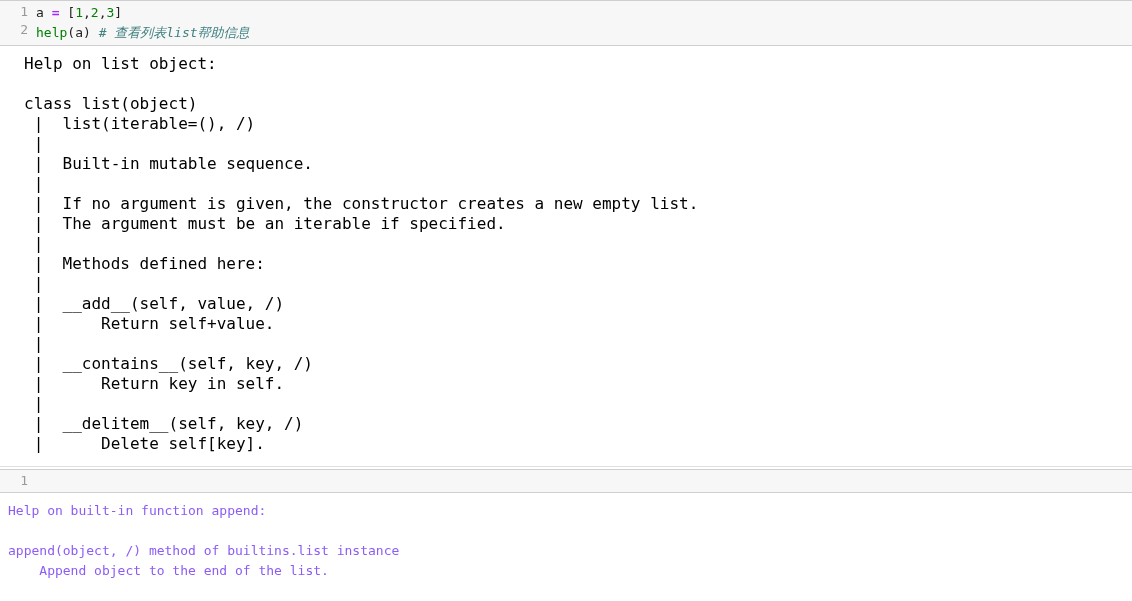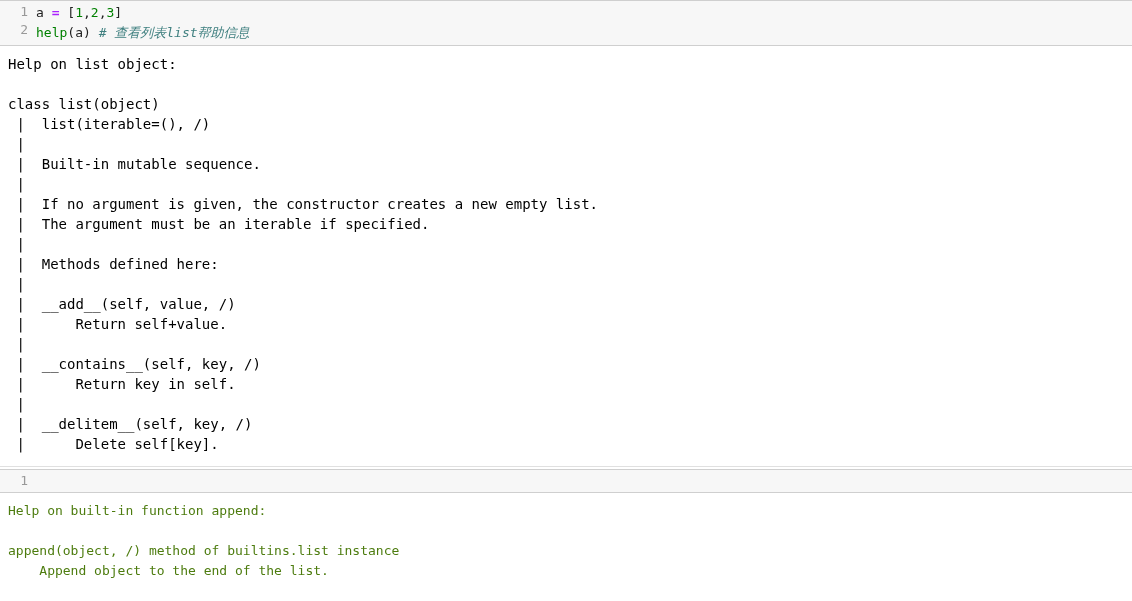--- a/index.html
+++ b/index.html
@@ -42,35 +42,35 @@
   .tok-builtin { color: #008000; }
   .tok-punc { color: #222; }
   .tok-comment { color: #408080; font-style: italic; }
 
   .output-wrap {
     position: relative;
     border-bottom: 1px solid #e0e0e0;
   }
   .output {
     font-family: "SimSun", "宋体", monospace;
-    font-size: 14px;
+    font-size: 16px;
     line-height: 20px;
     white-space: pre;
-    padding: 8px 8px 8px 8px;
+    padding: 8px 8px 8px 24px;
     height: 420px;
     overflow-y: scroll;
     color: #000;
   }
   .output2 {
     font-family: "SimSun", "宋体", monospace;
     font-size: 13px;
     line-height: 20px;
     white-space: pre;
     padding: 8px 8px 8px 8px;
-    color: #4d7c0f;
+    color: #8b5cf6;
   }
   
   .output::-webkit-scrollbar { width: 16px; }
   .output::-webkit-scrollbar-track { background: #f0f0f0; }
   .output::-webkit-scrollbar-thumb { background: #c0c0c0; border: 1px solid #a0a0a0; }
   .output::-webkit-scrollbar-button { background: #e8e8e8; height: 16px; border: 1px solid #c0c0c0; }
   .code-cell.second { margin-top: 2px; }
 </style>
 </head>
 <body>

